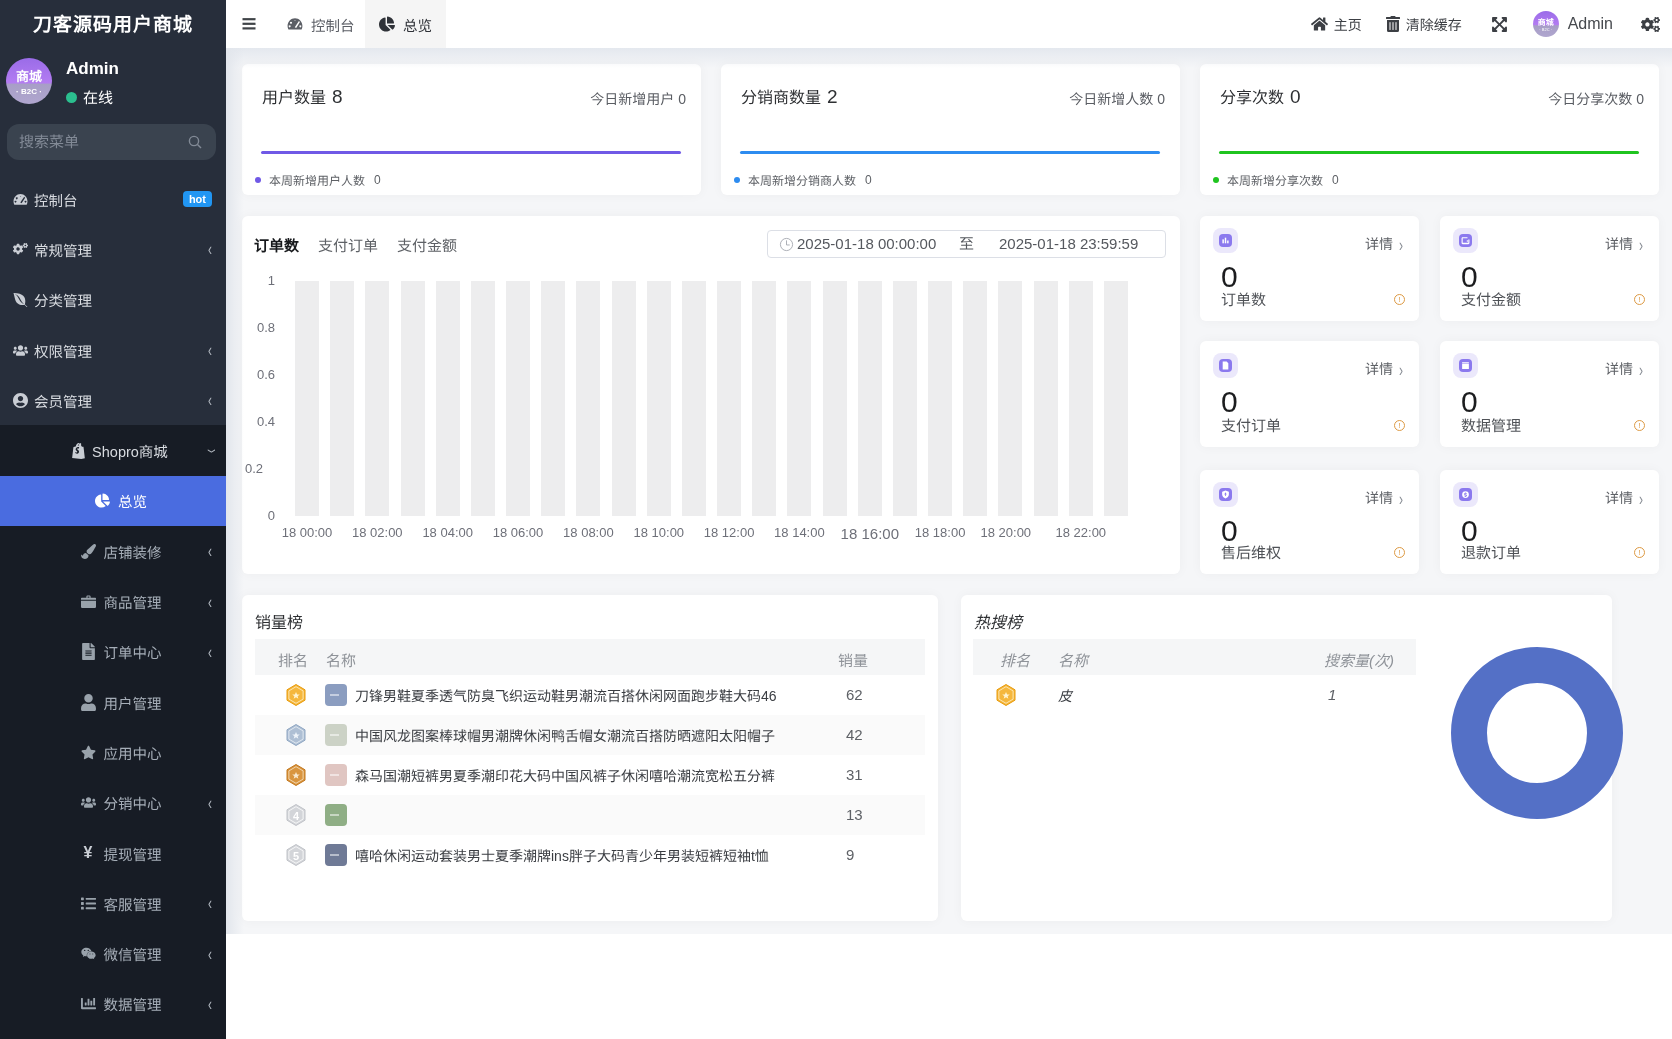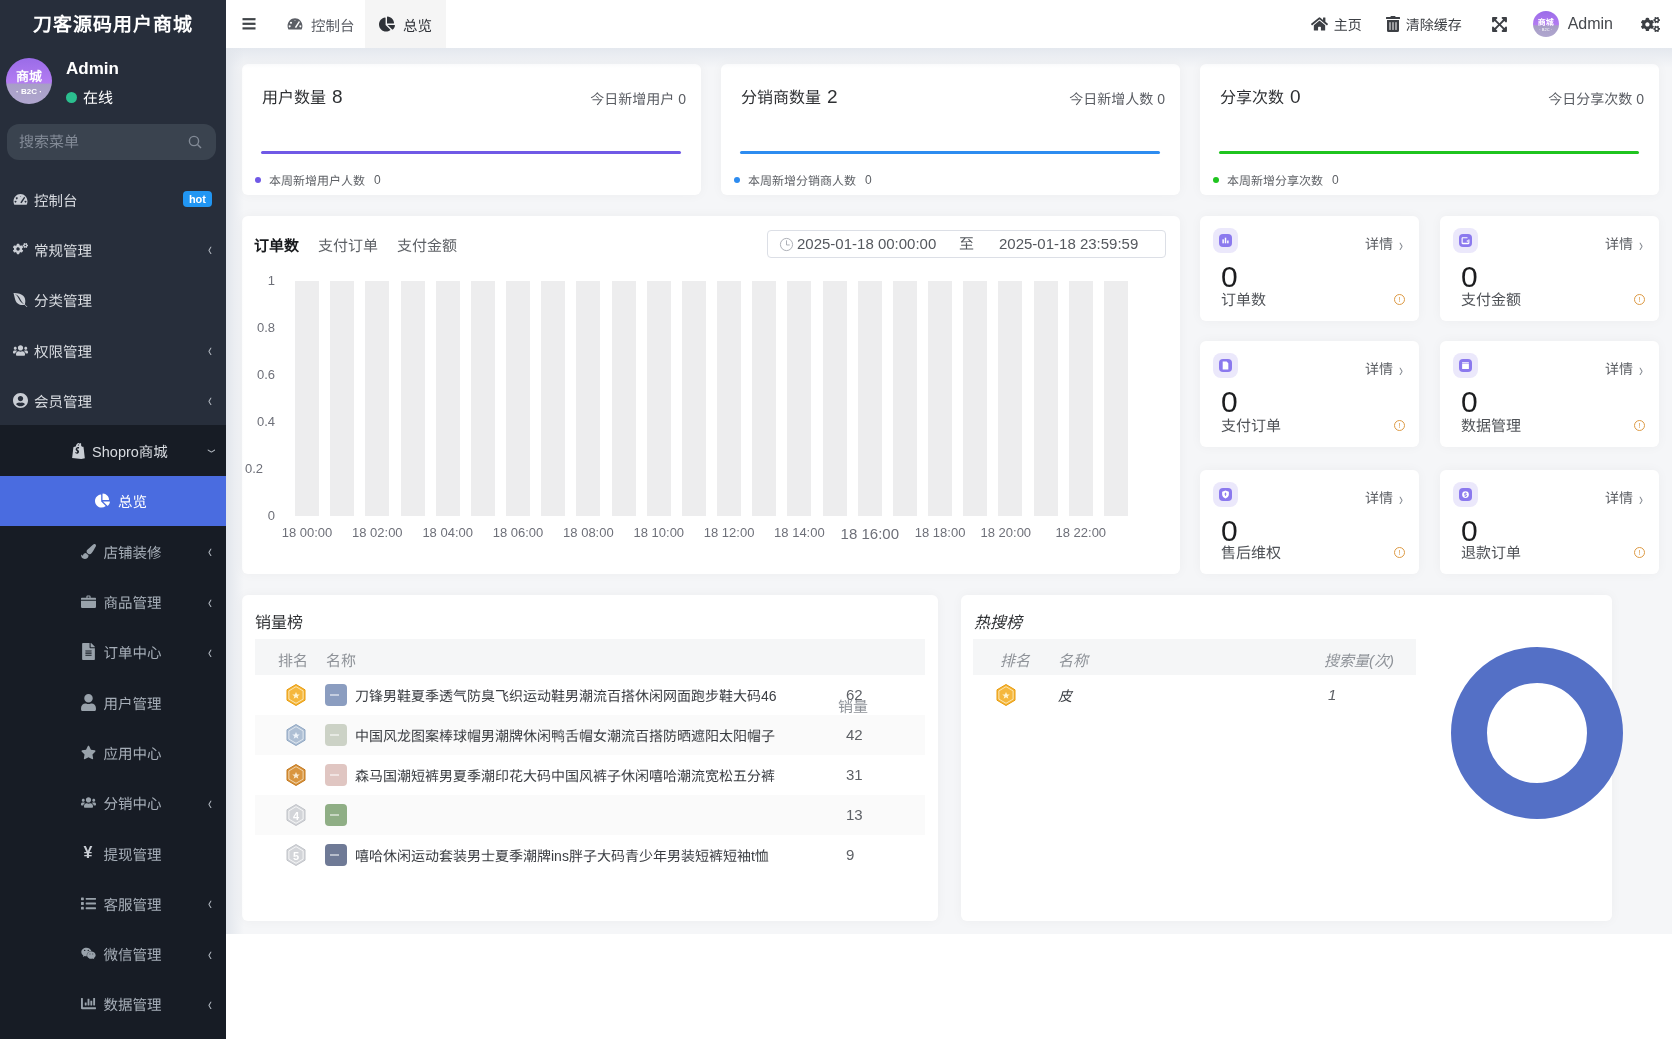--- a/index.html
+++ b/index.html
@@ -423,21 +423,21 @@
     <div class="num">0</div>
       <div class="lab">退款订单</div>
       <div class="inf">!</div>
   </div>
 
   <div class="card" id="sales">
     <div class="ctitle">销量榜</div>
     <div style="position:absolute;left:13px;top:44px;width:670px;height:36px;background:#f5f6f7;"></div>
     <div style="position:absolute;left:36px;top:54px;font-size:15px;color:#8f9399;">排名</div>
     <div style="position:absolute;left:84px;top:54px;font-size:15px;color:#8f9399;">名称</div>
-    <div style="position:absolute;left:596px;top:54px;font-size:15px;color:#8f9399;margin-top:46px;">销量</div>
+    <div style="position:absolute;left:596px;top:54px;font-size:15px;color:#8f9399;">销量</div>
     <div style="position:absolute;left:44px;top:89px;"><svg width="20" height="22" viewBox="0 0 20 22">
           <polygon points="10,0.5 19,5.8 19,16.2 10,21.5 1,16.2 1,5.8" fill="#f5b73d" stroke="#e89b0c" stroke-width="1"></polygon>
           <polygon points="10,2.7 17.1,6.9 17.1,15.1 10,19.3 2.9,15.1 2.9,6.9" fill="none" stroke="#fff3d0" stroke-width="0.9" opacity="0.85"></polygon>
           <path transform="translate(10,11.6) scale(0.62)" d="M0,-6 1.8,-1.9 6.1,-1.9 2.6,0.9 3.8,5 0,2.5 -3.8,5 -2.6,0.9 -6.1,-1.9 -1.8,-1.9Z" fill="#fff3d0"></path>
         </svg></div>
     <div style="position:absolute;left:83px;top:89px;width:22px;height:22px;border-radius:4px;background:#8b9dc0;"></div>
     <div style="position:absolute;left:88px;top:99px;width:9px;height:2px;background:rgba(255,255,255,0.5);"></div>
     <div style="position:absolute;left:113px;top:90px;font-size:14px;color:#3a3d42;">刀锋男鞋夏季透气防臭飞织运动鞋男潮流百搭休闲网面跑步鞋大码46</div>
     <div style="position:absolute;left:604px;top:91px;font-size:15px;color:#5e6166;">62</div>
     <div style="position:absolute;left:13px;top:120px;width:670px;height:40px;background:#fafafa;"></div>

